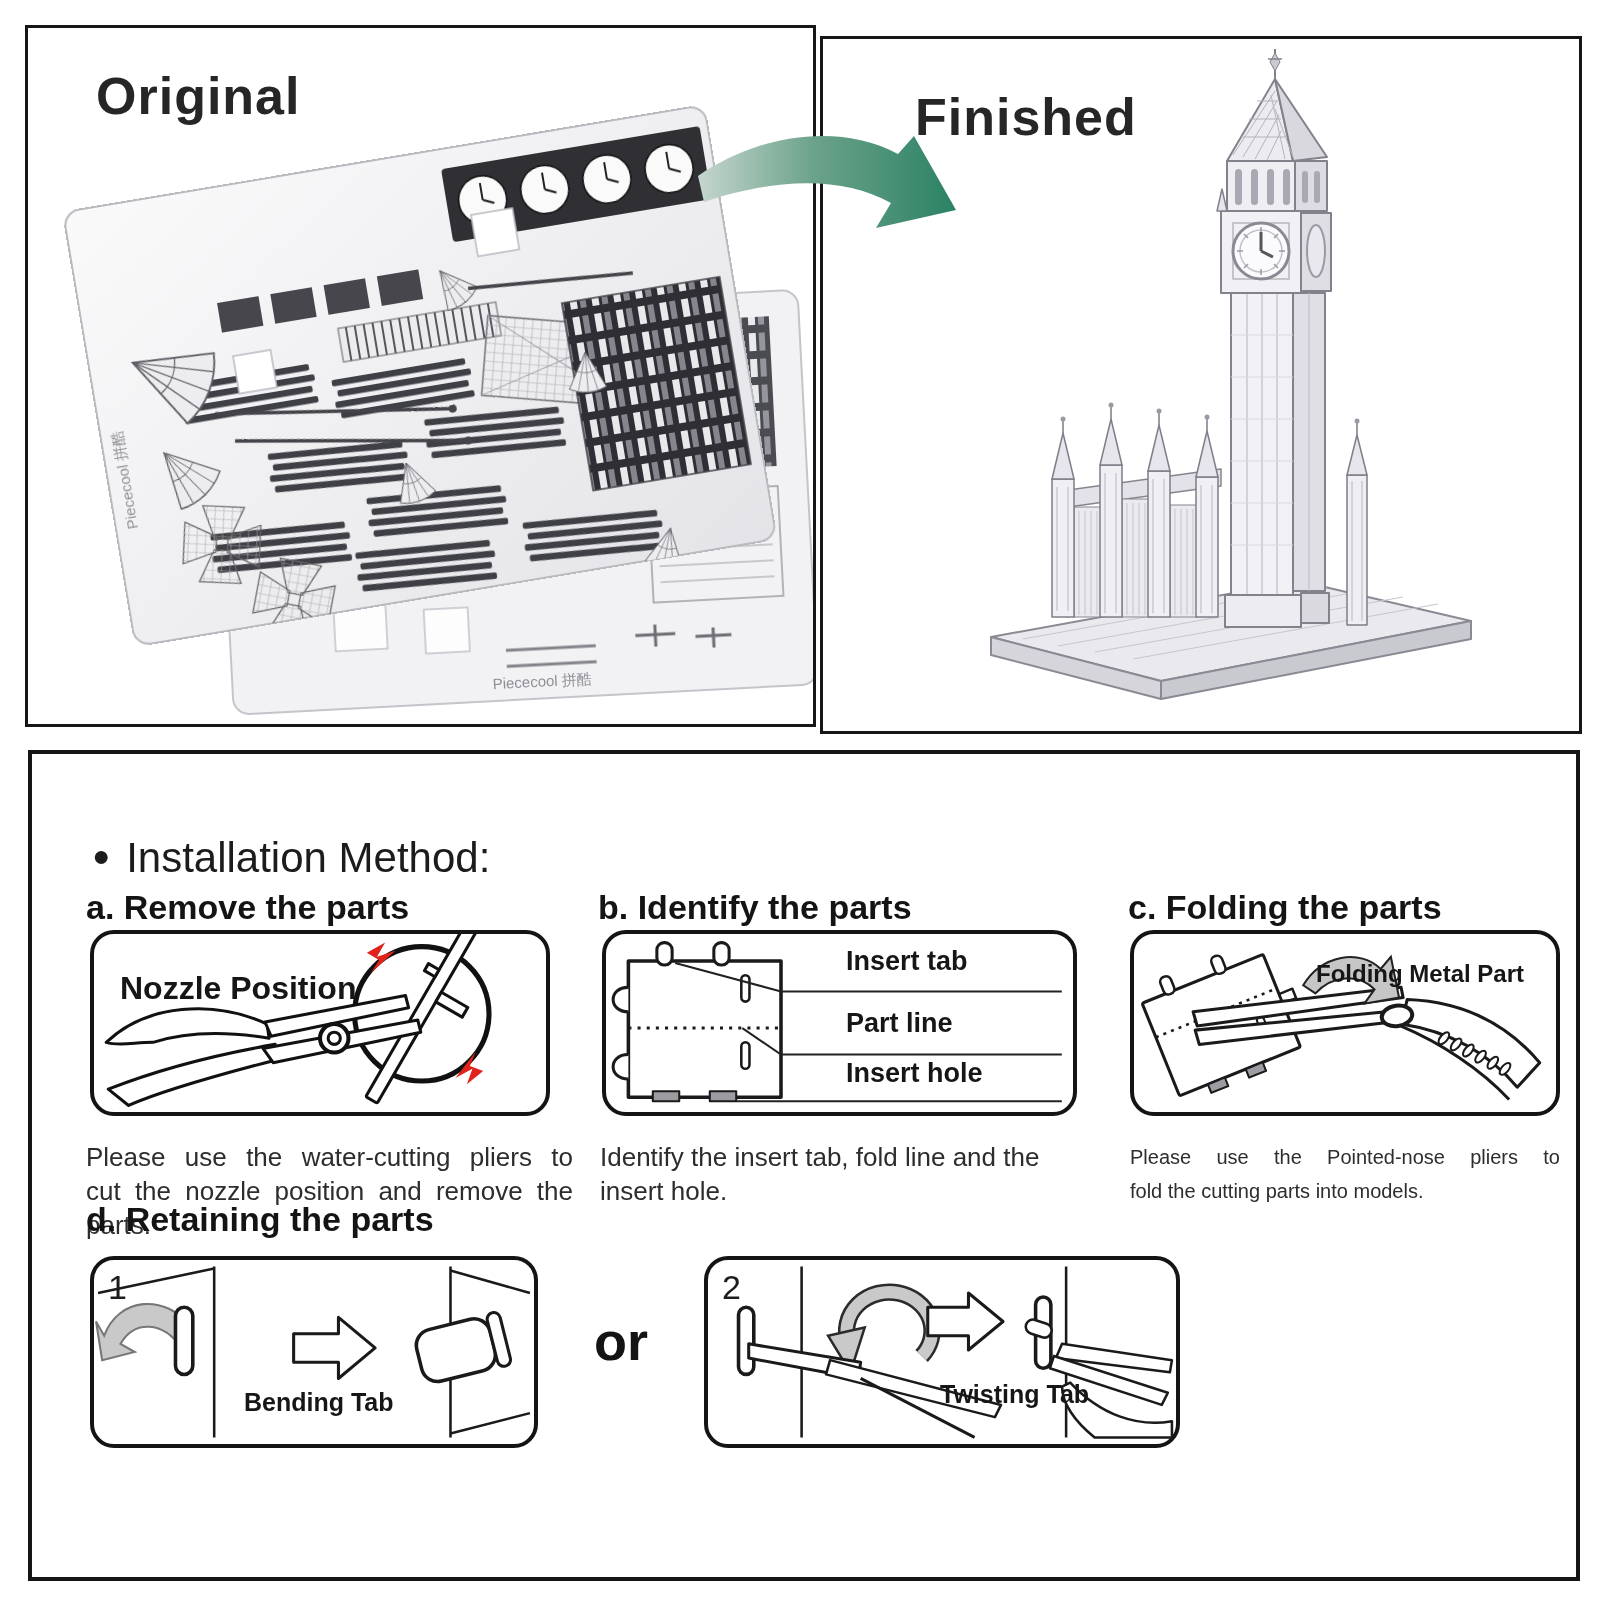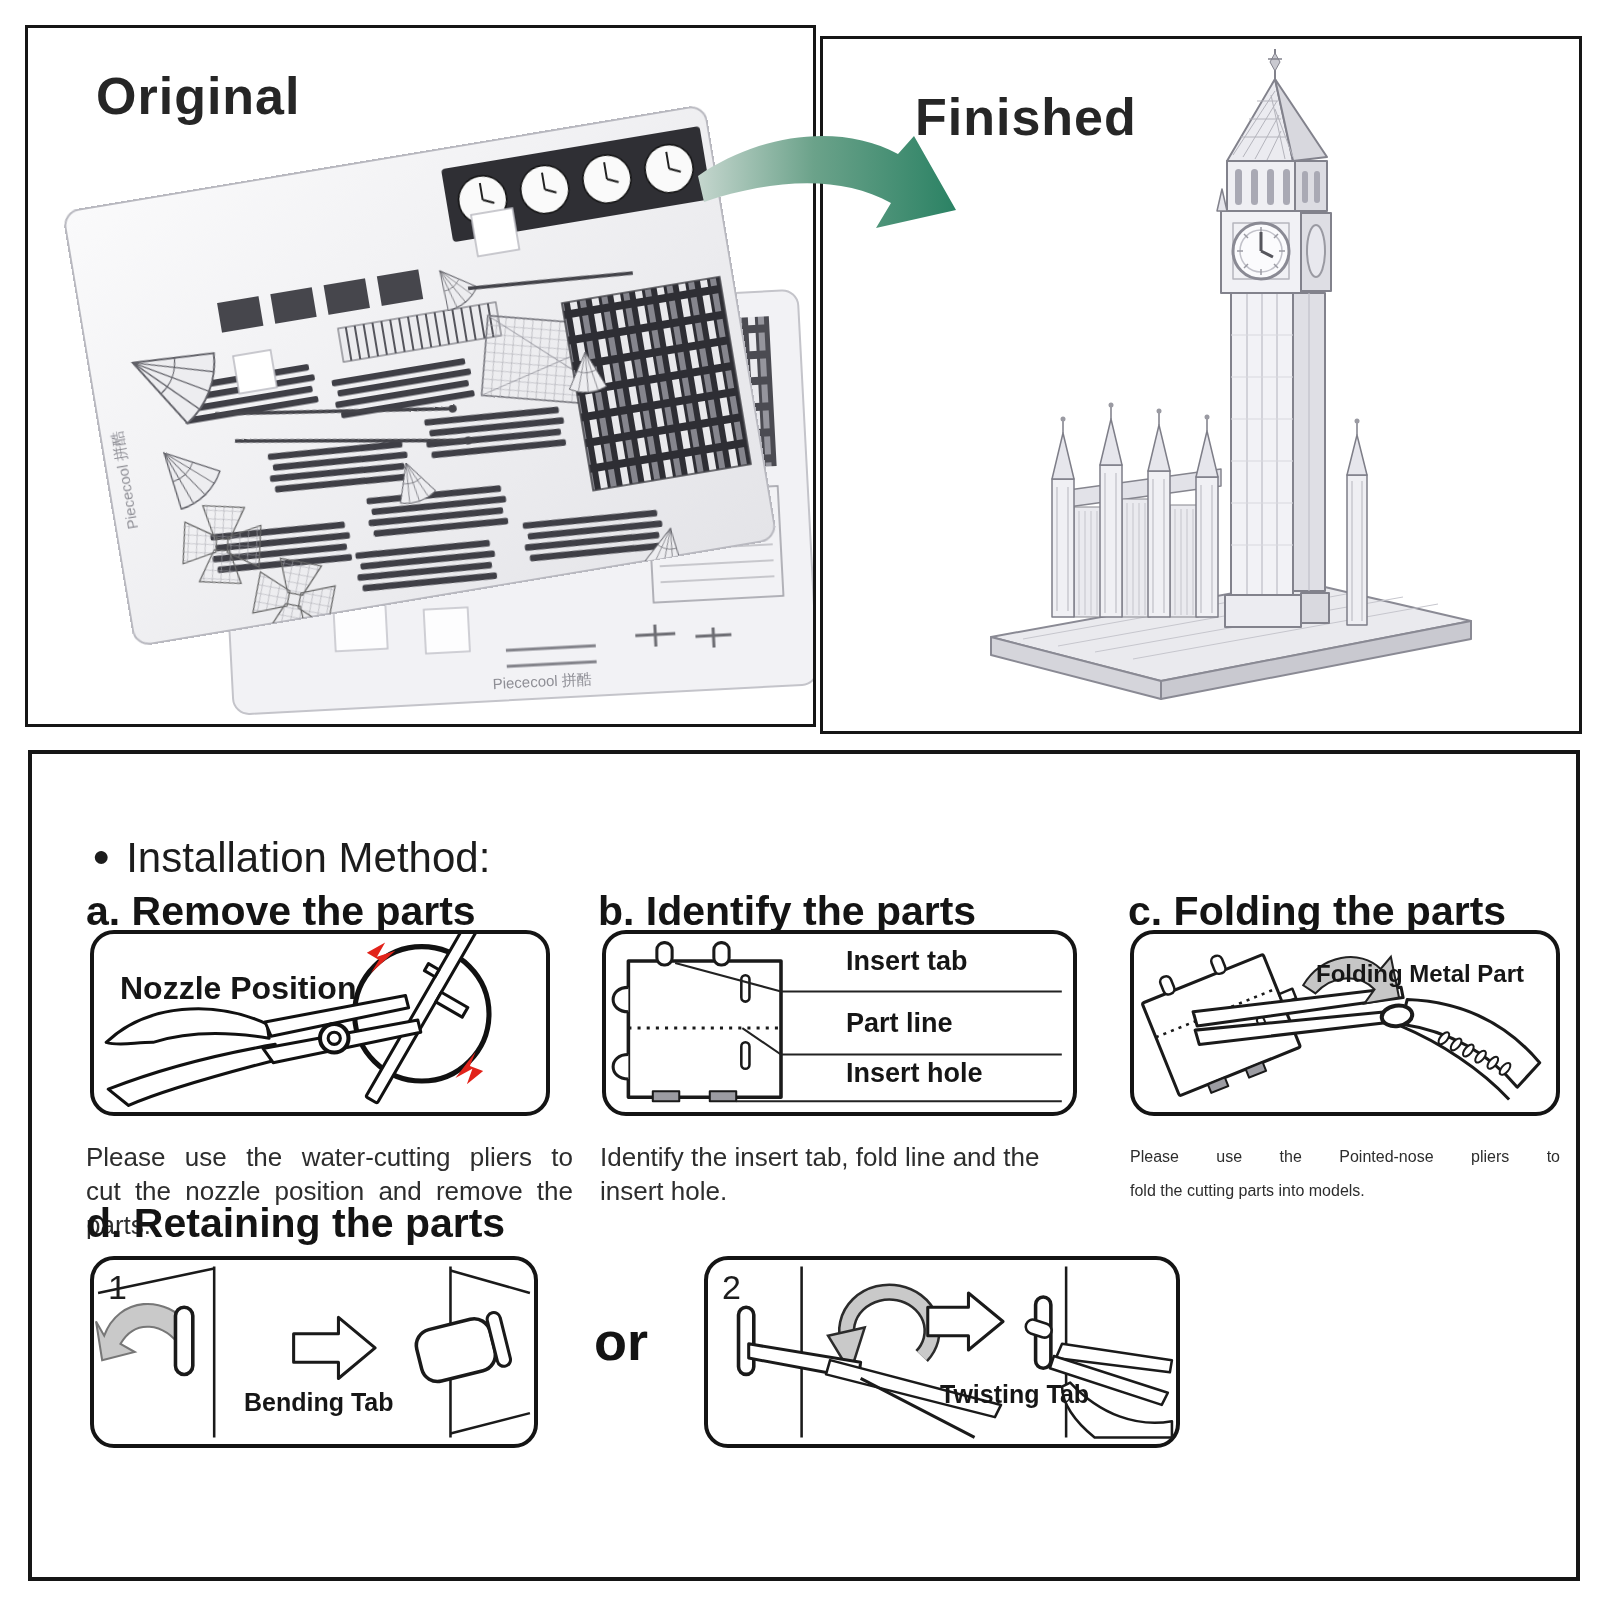--- a/index.html
+++ b/index.html
@@ -3,21 +3,21 @@
 <meta charset="utf-8">
 <style>
   html,body{margin:0;padding:0;background:#ffffff;}
   #stage{position:relative;width:1600px;height:1600px;background:#fff;overflow:hidden;
          font-family:"Liberation Sans","DejaVu Sans",sans-serif;color:#1a1a1a;}
   .panel{position:absolute;background:#fff;border:3px solid #161616;}
   .abs{position:absolute;}
   .big-title{font-size:52px;font-weight:bold;color:#262626;letter-spacing:1px;white-space:nowrap;}
   .inst-heading{font-size:42px;color:#1c1c1c;white-space:nowrap;margin-left:8px;}
   .inst-heading .bullet{font-size:30px;vertical-align:6px;margin-right:16px;}
-  .step-title{font-size:41px;font-weight:bold;color:#141414;white-space:nowrap;}
+  .step-title{font-size:34px;font-weight:bold;color:#141414;white-space:nowrap;}
   .ibox{position:absolute;border:4px solid #141414;border-radius:24px;background:#fff;}
   .ibox svg{position:absolute;left:0;top:0;width:100%;height:100%;}
   .boxlabel{position:absolute;font-size:32px;font-weight:bold;color:#161616;white-space:nowrap;}
   .caption{position:absolute;font-size:26px;line-height:34px;color:#2d2d2d;}
   .caption .line{display:block;}
   .caption .jline{text-align:justify;text-align-last:justify;}
   .dnum{position:absolute;font-size:34px;color:#1c1c1c;}
   .or-sep{position:absolute;font-size:54px;font-weight:bold;color:#141414;}
   svg text{font-family:"Liberation Sans","DejaVu Sans",sans-serif;}
 </style>
@@ -349,21 +349,21 @@
 
     <div class="caption" style="left:54px;top:386px;width:487px;">
       <span class="line jline">Please use the water-cutting pliers to</span>
       <span class="line jline">cut the nozzle position and remove the</span>
       <span class="line">parts.</span>
     </div>
     <div class="caption" style="left:568px;top:386px;width:505px;">
       <span class="line">Identify the insert tab, fold line and the</span>
       <span class="line">insert hole.</span>
     </div>
-    <div class="caption" style="left:1098px;top:386px;width:430px;font-size:16px;">
+    <div class="caption" style="left:1098px;top:386px;width:430px;font-size:20px;">
       <span class="line jline">Please use the Pointed-nose pliers to</span>
       <span class="line">fold the cutting parts into models.</span>
     </div>
 
     <div class="step-title abs" style="left:54px;top:446px;">d. Retaining the parts</div>
 
     <div class="ibox" style="left:58px;top:502px;width:440px;height:184px;">
       <svg viewBox="0 0 432 176">
         <g stroke="#1a1a1a" stroke-width="2.5" fill="none">
           <path d="M118,4 V172 M350,4 V172"></path>

